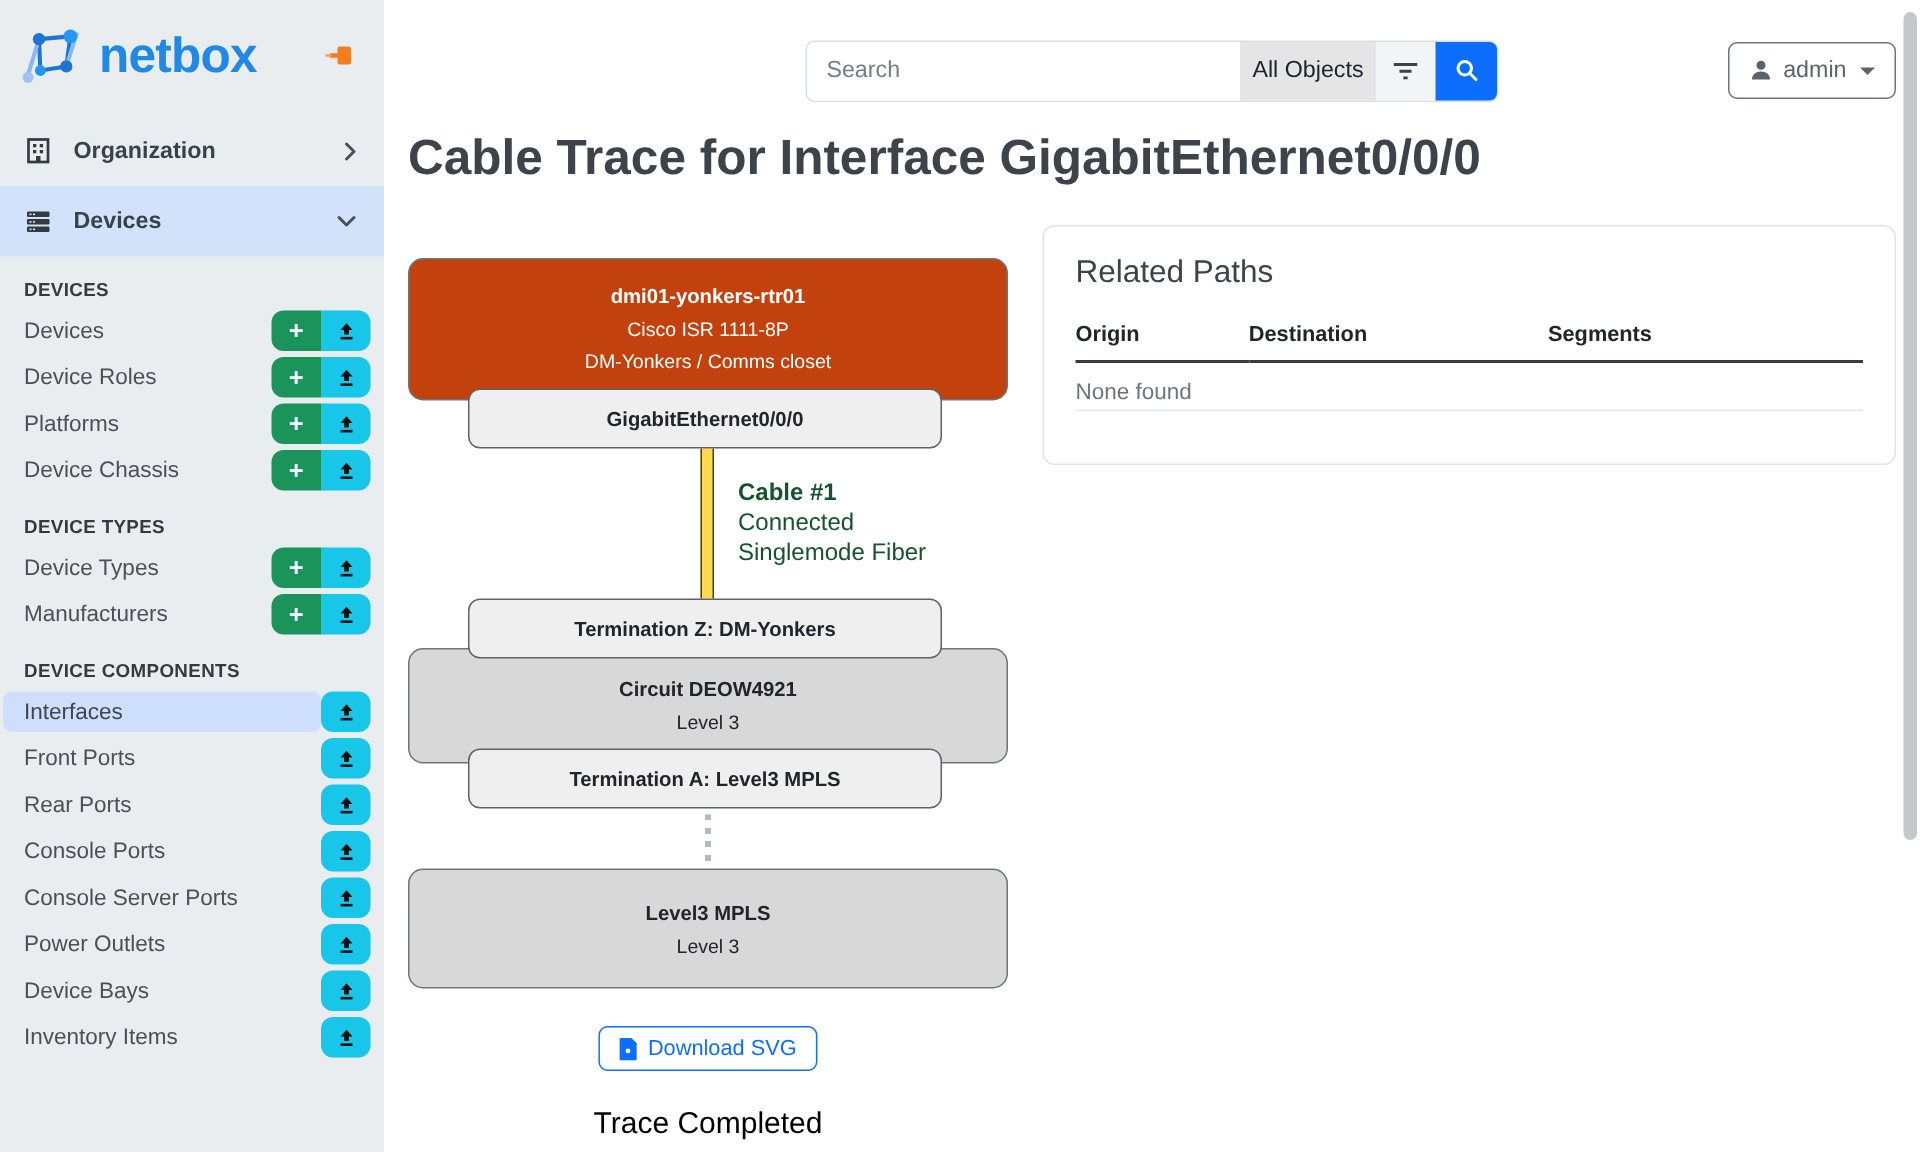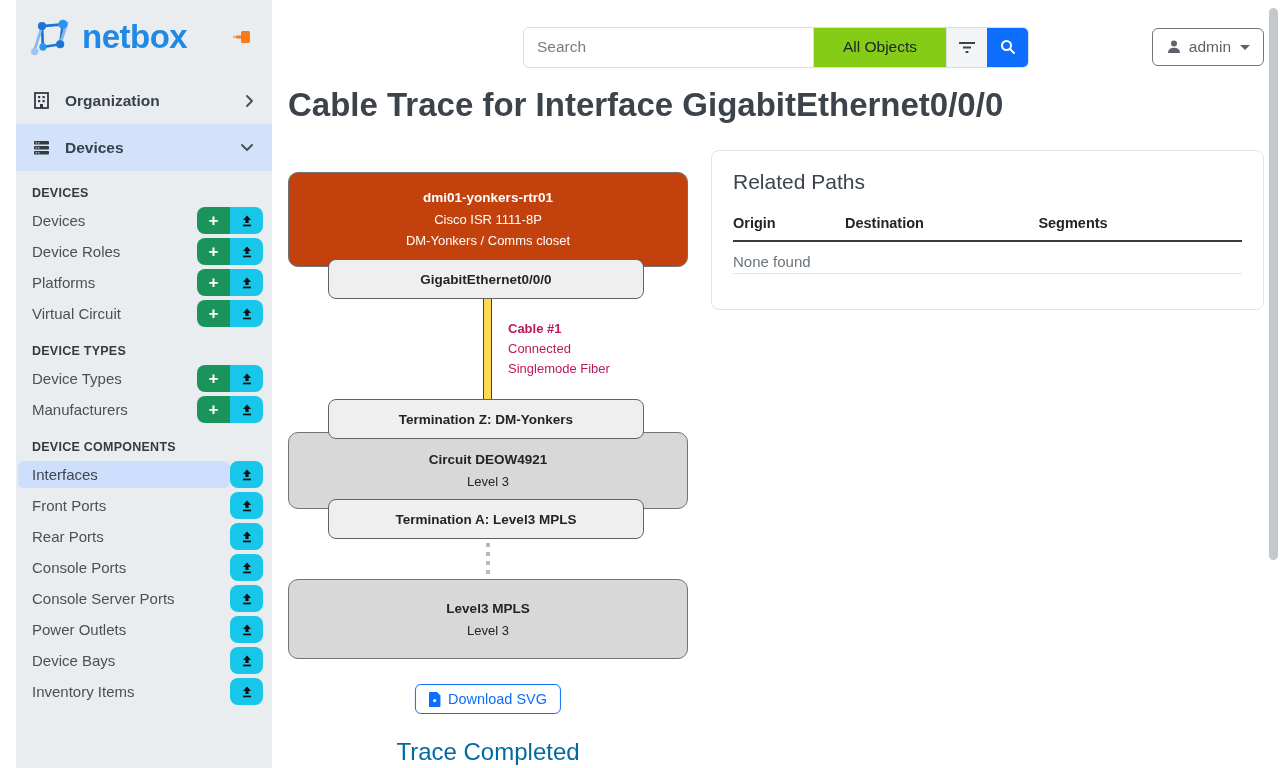--- a/index.html
+++ b/index.html
@@ -7,21 +7,21 @@
   body {
     font-family: "Liberation Sans", sans-serif;
     background: #ffffff;
     display: flex;
     position: relative;
   }
 
   
   .sidebar {
     width: 256px; flex-shrink: 0; height: 768px;
-    background: #e9edf0; overflow: hidden; margin-left: 16px;
+    background: #e9edf0; overflow: hidden;
   }
   .logo-row { display: flex; align-items: center; padding: 17px 18px 20px 14px; }
   .wordmark { font-size: 33px; font-weight: bold; color: #2088e5; margin-left: 8px; letter-spacing: -0.5px; }
   .pin { margin-left: auto; }
 
   .side-nav-item {
     height: 47px; display: flex; align-items: center;
     padding: 0 18px 0 16px; cursor: pointer;
   }
   .side-nav-item.active { background: #d3e2fb; }
@@ -57,21 +57,21 @@
     display: flex; align-items: stretch; height: 41px;
     border: 1px solid #d9dee3; border-radius: 6px; background: #fff;
   }
   .search-input {
     width: 289px; border: none; outline: none; padding: 0 13px;
     font-size: 15.5px; font-family: "Liberation Sans", sans-serif; color: #212529;
     border-radius: 6px 0 0 6px;
   }
   .search-input::placeholder { color: #757d84; }
   .scope-seg {
-    background: #84cc16; display: flex; align-items: center; padding: 0 29px;
+    background: #e5e5e5; display: flex; align-items: center; padding: 0 7px;
     font-size: 15.5px; color: #212529; border-left: 1px solid #d9dee3; cursor: pointer;
   }
   .filter-seg {
     width: 41px; background: #f2f4f6; display: flex; align-items: center; justify-content: center;
     border-left: 1px solid #d9dee3; cursor: pointer;
   }
   .searchbtn-seg {
     width: 41px; background: #0d6efd; display: flex; align-items: center; justify-content: center;
     border-radius: 0 5px 5px 0; cursor: pointer; border: none;
   }
@@ -102,38 +102,38 @@
   }
   .device-box { top: 0; height: 95px; background: #c2410c; padding-top: 17px; z-index: 2; }
   .device-box .node-title, .device-box .node-sub { color: #ffffff; }
   .node-title { font-size: 13.5px; font-weight: bold; color: #212529; margin-bottom: 7px; }
   .node-sub { font-size: 13px; color: #212529; margin-bottom: 6px; }
   .iface-box { top: 87px; }
   .cable-line {
     position: absolute; left: 195px; top: 127px; width: 9px; height: 100px;
     background: #ffd94f; border-left: 1.5px solid #3f3f3f; border-right: 1.5px solid #3f3f3f;
   }
-  .cable-info { position: absolute; left: 220px; top: 147px; text-align: left; font-size: 13px; color: #be185d; line-height: 20px; }
+  .cable-info { position: absolute; left: 220px; top: 147px; text-align: left; font-size: 16px; color: #14532d; line-height: 20px; }
   .cable-info .cable-name { font-weight: bold; }
   .termz-box { top: 227px; }
   .circuit-box { top: 260px; height: 77px; background: #d8d8d8; padding-top: 19px; z-index: 1; }
   .terma-box { top: 327px; }
   .dotted-line {
     position: absolute; left: 198px; top: 371px; width: 4px; height: 34px;
     background: repeating-linear-gradient(to bottom, #b3babf 0 4px, transparent 4px 9px);
   }
   .provider-box { top: 407px; height: 80px; background: #d8d8d8; padding-top: 21px; z-index: 1; }
   .download-btn {
     position: absolute; top: 512px; left: 50%; transform: translateX(-50%);
     display: flex; align-items: center; gap: 7px;
     border: 1px solid #0d6efd; color: #0d6efd; background: #fff;
     border-radius: 6px; padding: 6px 13px; font-size: 14.5px; cursor: pointer;
     font-family: "Liberation Sans", sans-serif;
   }
-  .trace-status { position: absolute; top: 566px; width: 100%; text-align: center; font-size: 24px; color: #0369a1; }
+  .trace-status { position: absolute; top: 566px; width: 100%; text-align: center; font-size: 20px; color: #000000; }
 
   
   .paths-card {
     flex: 1; margin-left: 23px; height: 160px;
     border: 1px solid #e0e3e7; border-radius: 8px; background: #fff;
     padding: 19px 21px 0 21px;
   }
   .paths-title { font-size: 21px; font-weight: 400; color: #3c434b; margin-bottom: 17px; }
   .paths-table { width: 100%; border-collapse: collapse; }
   .paths-table th {
@@ -261,21 +261,21 @@
         </button>
       <button class="mini-btn btn-import">
           <svg width="12" height="12" viewBox="0 0 12 12">
             <path d="M6 0.5 L10 5 H7.6 V8 H4.4 V5 H2 Z" fill="#111"></path>
             <rect x="2" y="9.6" width="8" height="1.7" fill="#111"></rect>
           </svg>
         </button>
     </span>
   </div>
   <div class="side-item-row">
-    <span class="side-item-link">Virtual Circuit</span>
+    <span class="side-item-link">Device Chassis</span>
     <span class="btn-group">
       <button class="mini-btn btn-add">
           <span>+</span>
         </button>
       <button class="mini-btn btn-import">
           <svg width="12" height="12" viewBox="0 0 12 12">
             <path d="M6 0.5 L10 5 H7.6 V8 H4.4 V5 H2 Z" fill="#111"></path>
             <rect x="2" y="9.6" width="8" height="1.7" fill="#111"></rect>
           </svg>
         </button>

